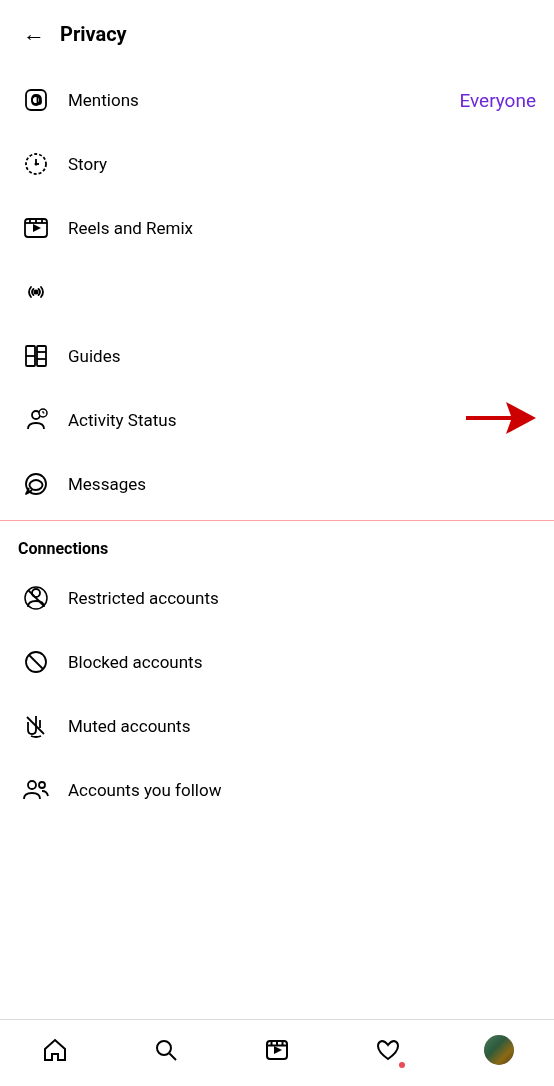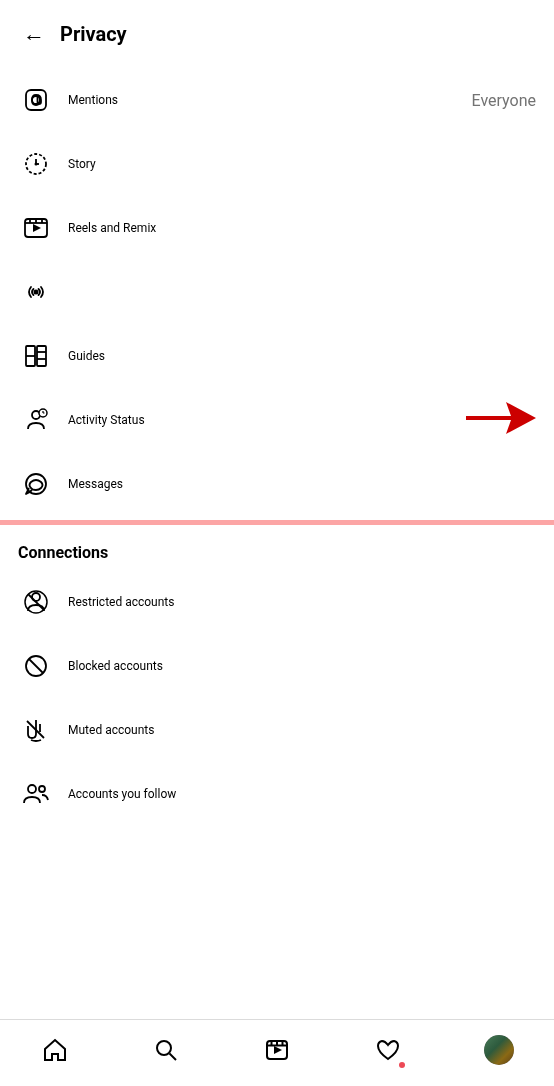--- a/index.html
+++ b/index.html
@@ -70,36 +70,36 @@
       margin-right: 14px;
       flex-shrink: 0;
     }
 
     .menu-icon svg {
       width: 28px;
       height: 28px;
     }
 
     .menu-label {
-      font-size: 12px;
+      font-size: 17px;
       color: #000;
       flex: 1;
     }
 
     .menu-value {
-      font-size: 16px;
-      color: #737373;
+      font-size: 19px;
+      color: #6d28d9;
     }
 
     .section-header {
       padding: 18px 18px 8px 18px;
       font-size: 16px;
       font-weight: 700;
       color: #000;
-      border-top: 5px solid #fca5a5;
+      border-top: 1px solid #fca5a5;
       margin-top: 4px;
     }
 
     .activity-status-row {
       position: relative;
       align-items: center;
     }
 
     .red-arrow-shape {
       position: absolute;

